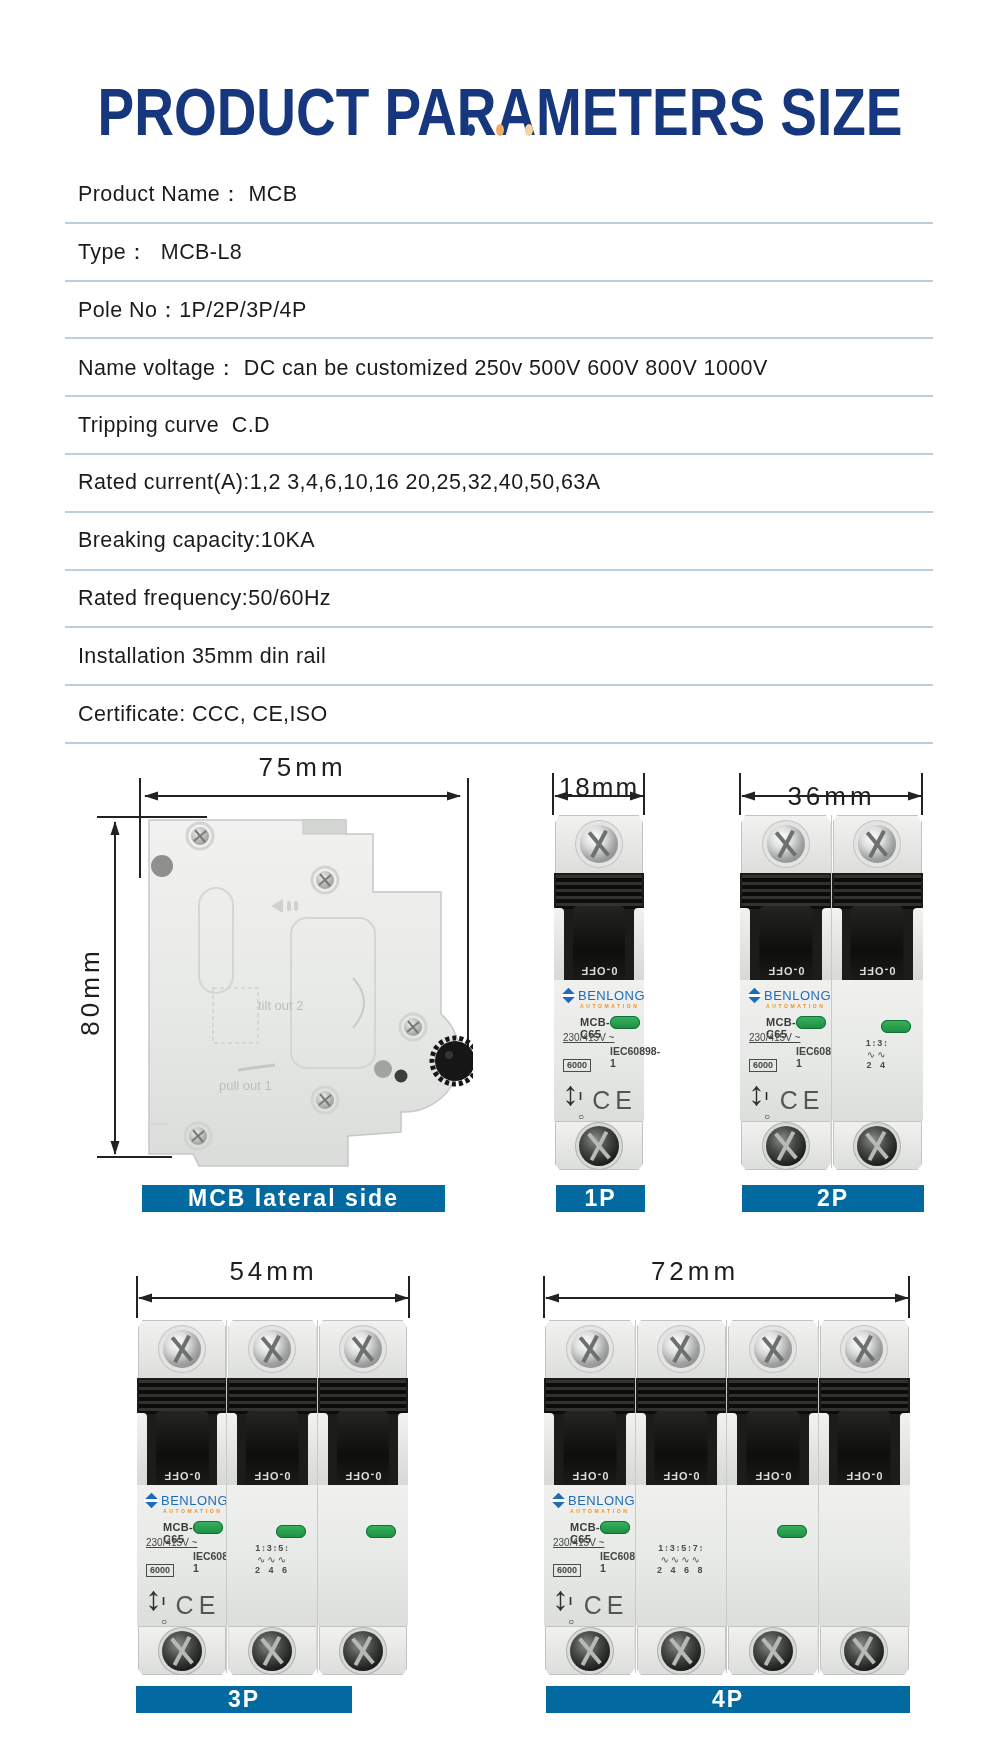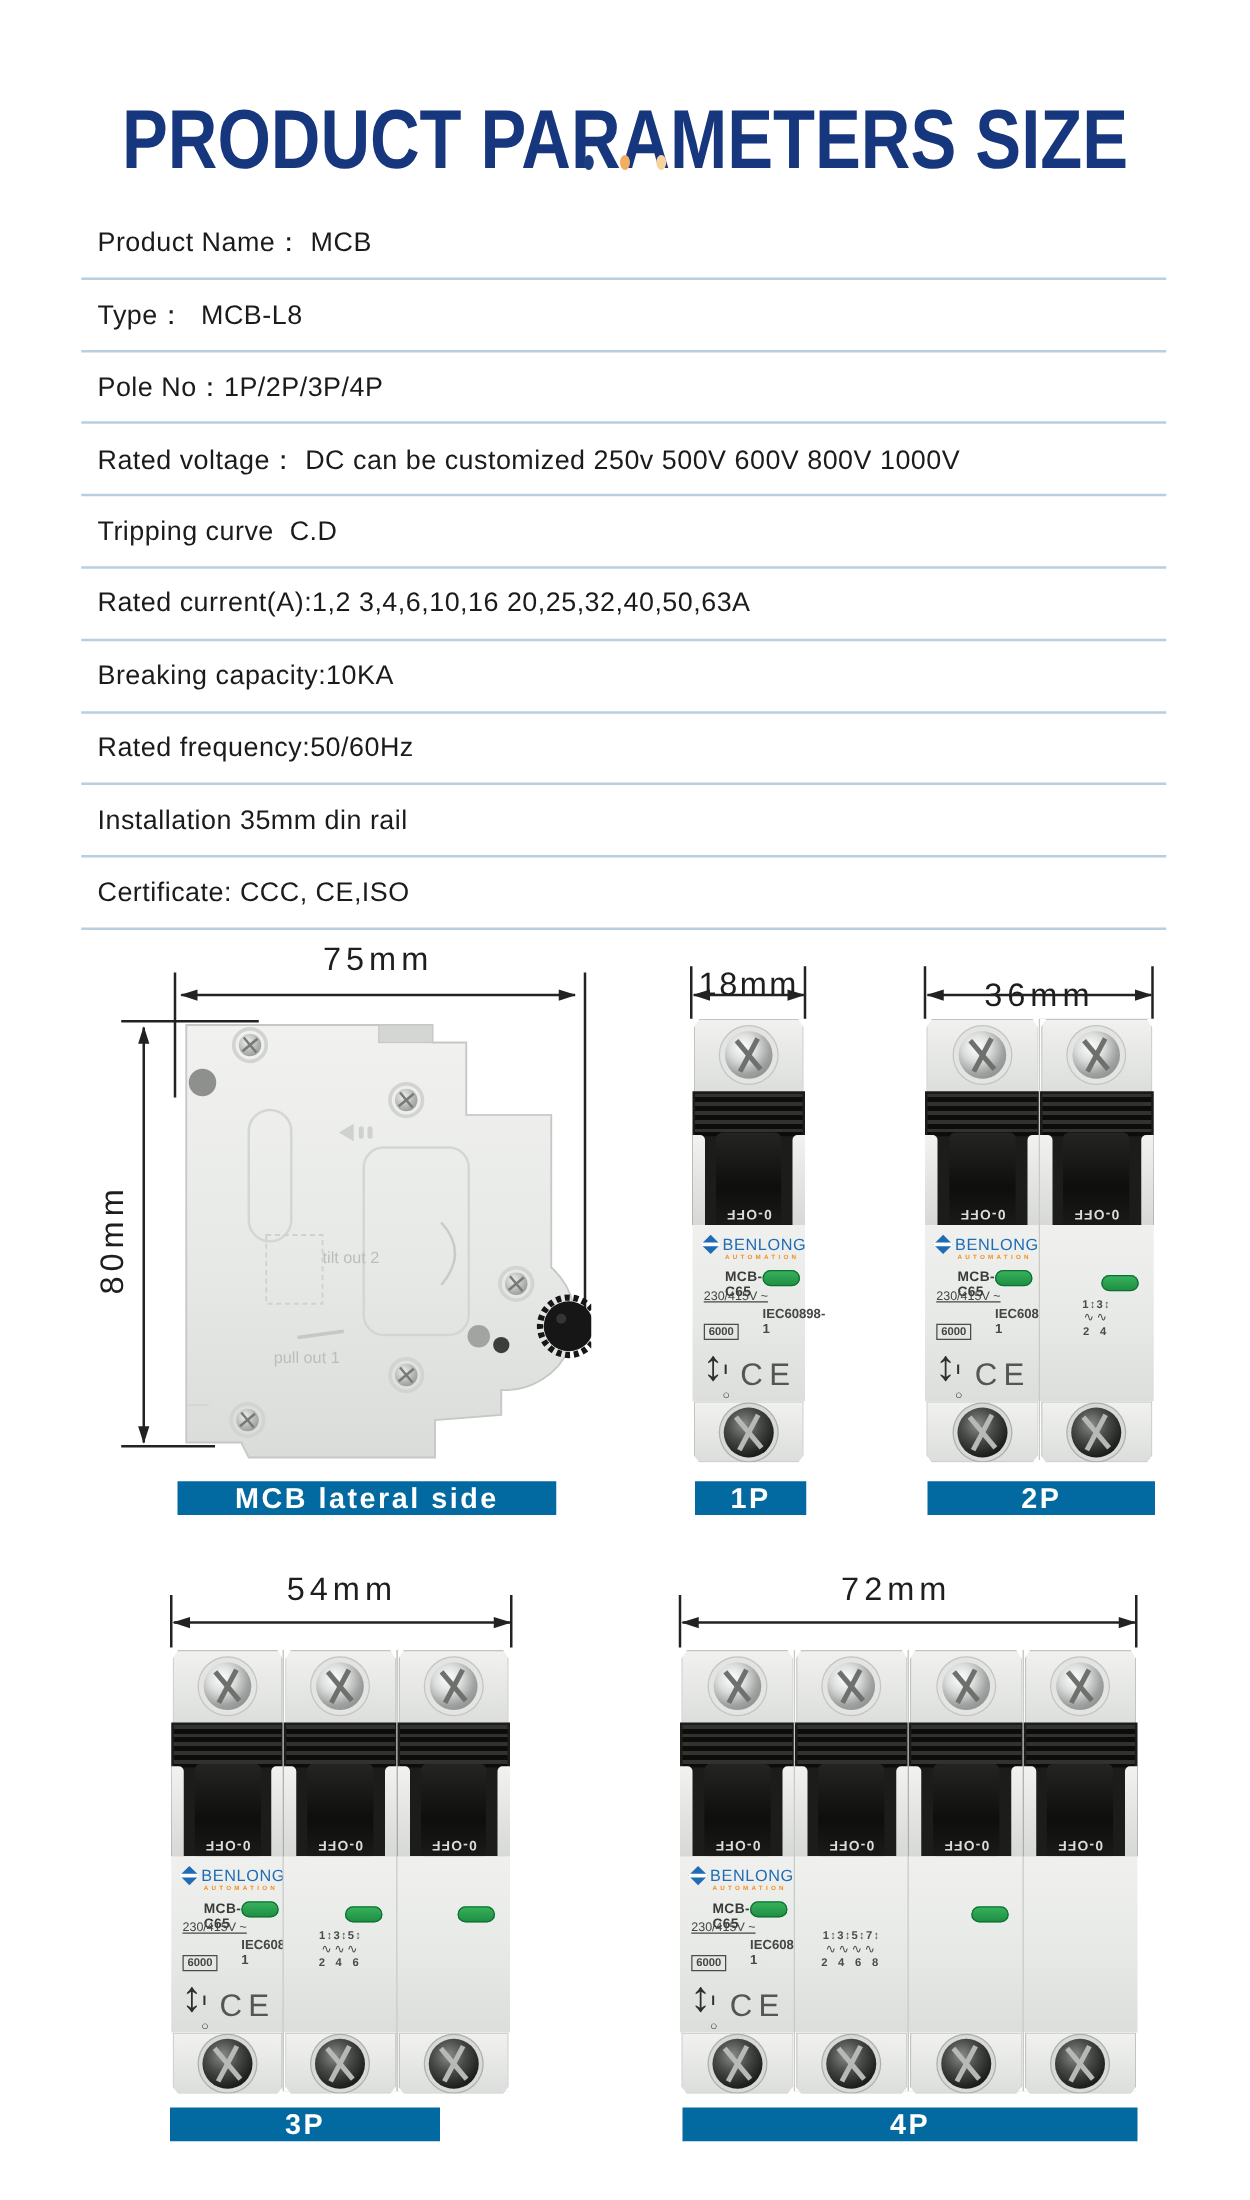--- a/index.html
+++ b/index.html
@@ -109,21 +109,21 @@
   <div class="dots" id="dots">
       <span class="dot" style="background: rgb(29, 61, 128);"></span>
       <span class="dot" style="background: rgb(242, 174, 99);"></span>
       <span class="dot" style="background: rgb(246, 211, 159);"></span>
     </div>
 
   <section class="specs" id="specs">
       <div class="spec-row"><span>Product Name： MCB</span></div>
       <div class="spec-row"><span>Type：  MCB-L8</span></div>
       <div class="spec-row"><span>Pole No：1P/2P/3P/4P</span></div>
-      <div class="spec-row"><span>Rated voltage： DC can be customized 250v 500V 600V 800V 1000V</span></div>
+      <div class="spec-row"><span>Name voltage： DC can be customized 250v 500V 600V 800V 1000V</span></div>
       <div class="spec-row"><span>Tripping curve  C.D</span></div>
       <div class="spec-row"><span>Rated current(A):1,2 3,4,6,10,16 20,25,32,40,50,63A</span></div>
       <div class="spec-row"><span>Breaking capacity:10KA</span></div>
       <div class="spec-row"><span>Rated frequency:50/60Hz</span></div>
       <div class="spec-row"><span>Installation 35mm din rail</span></div>
       <div class="spec-row"><span>Certificate: CCC, CE,ISO</span></div>
     </section>
 
   <div class="dim-label" style="left:143px;top:752px;width:319px;">75mm</div>
   <div class="dim-h" style="left:143px;top:788px;width:319px;height:16px;"><svg width="319" height="16">
@@ -236,21 +236,21 @@
 
   <div class="dim-label" style="left:137px;top:1256px;width:273px;">54mm</div>
   <div class="dim-h" style="left:137px;top:1290px;width:273px;height:16px;"><svg width="273" height="16">
         <line x1="2" y1="8" x2="271" y2="8" stroke="#222" stroke-width="2"></line>
     <polygon points="1,8 15,3.5 15,12.5" fill="#222"></polygon>
     <polygon points="272,8 258,3.5 258,12.5" fill="#222"></polygon>
       </svg></div>
   <div class="tick" style="left:136px;top:1276px;width:2px;height:42px;"></div>
   <div class="tick" style="left:408px;top:1276px;width:2px;height:42px;"></div>
 
-  <div class="dim-label" style="left:534px;top:1256px;width:366px;">72mm</div>
+  <div class="dim-label" style="left:512px;top:1256px;width:366px;">72mm</div>
   <div class="dim-h" style="left:544px;top:1290px;width:366px;height:16px;"><svg width="366" height="16">
         <line x1="2" y1="8" x2="364" y2="8" stroke="#222" stroke-width="2"></line>
     <polygon points="1,8 15,3.5 15,12.5" fill="#222"></polygon>
     <polygon points="365,8 351,3.5 351,12.5" fill="#222"></polygon>
       </svg></div>
   <div class="tick" style="left:543px;top:1276px;width:2px;height:42px;"></div>
   <div class="tick" style="left:908px;top:1276px;width:2px;height:42px;"></div>
 
   <div class="device" id="dev0" style="left:554px;top:815px;width:90px;height:353px;">
       <div class="module">

